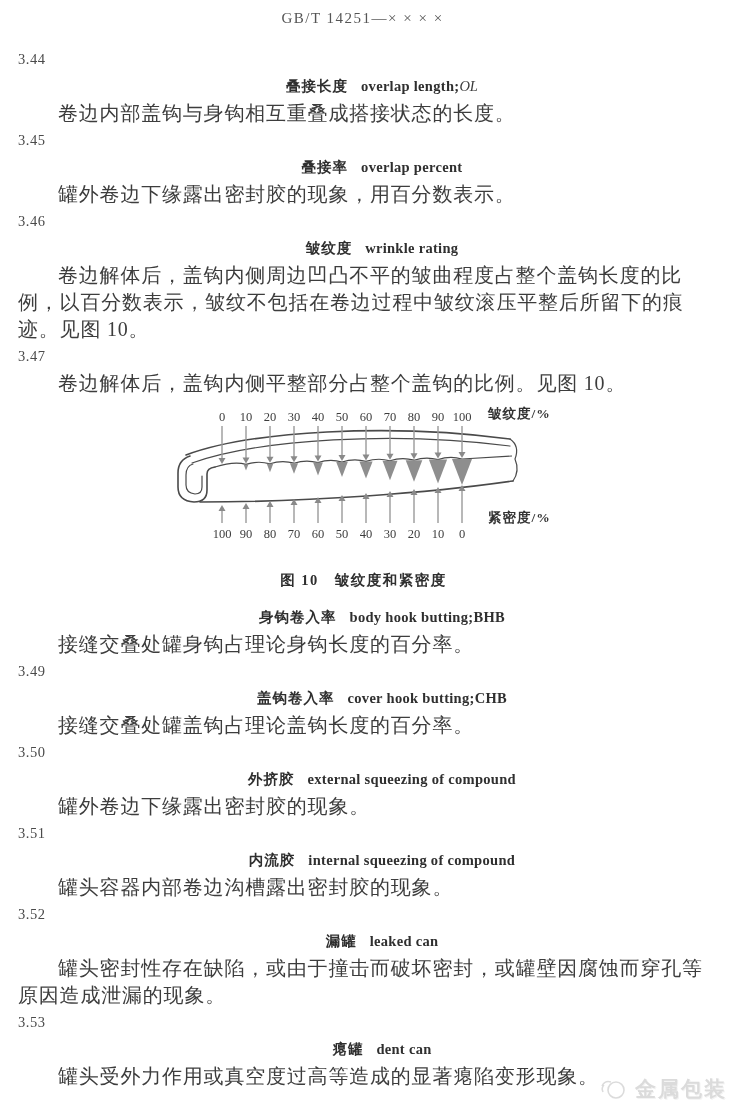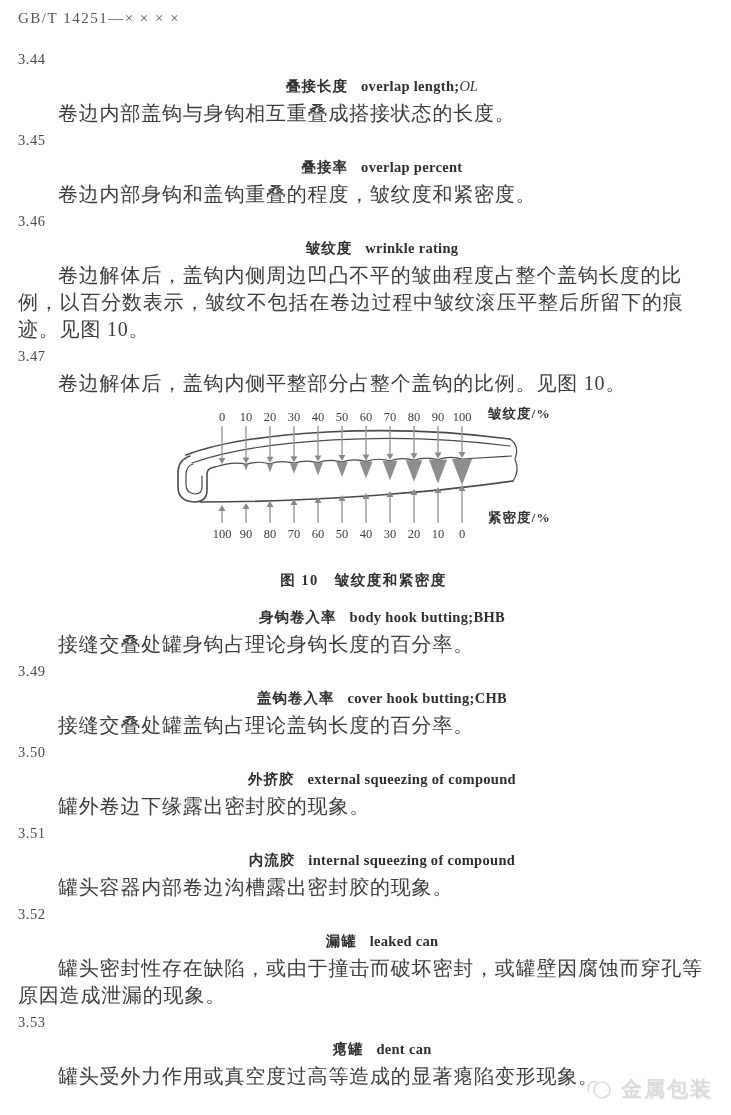--- a/index.html
+++ b/index.html
@@ -5,21 +5,21 @@
   * { margin:0; padding:0; box-sizing:border-box; }
   html,body { background:#ffffff; }
   body {
     width:731px; height:1115px; overflow:hidden; position:relative;
     font-family:"Liberation Serif","DejaVu Serif",serif;
     color:#3f3f3f;
   }
   .page { padding:8px 22px 0 18px; }
 
   .doc-header {
-    text-align:left;
+    text-align:center;
     font-size:15px; letter-spacing:1.5px; color:#555;
     height:20px; line-height:20px;
     padding-right:2px;
   }
 
   .body-start { margin-top:18px; }
 
   .section { }
   .sec-num {
     font-size:14.5px; line-height:27px; color:#4a4a4a; letter-spacing:0.5px;
@@ -50,21 +50,21 @@
   .fig-axis-label.top { top:4px; }
   .fig-axis-label.bottom { top:108px; }
 
   .fig-caption {
     text-align:center; font-size:14.5px; font-weight:700; color:#2f2f2f;
     line-height:27px; letter-spacing:1.5px; margin-bottom:10px;
   }
 
   
   .watermark {
-    position:absolute; right:18px; bottom:12px;
+    position:absolute; right:4px; bottom:12px;
     display:flex; align-items:center; gap:6px;
     opacity:0.9;
   }
   .watermark-text {
     font-size:21px; font-weight:700; color:#d8d8d8; letter-spacing:2px;
     text-shadow:1px 1px 0 #f2f2f2;
   }
 </style>
 </head>
 <body>
@@ -81,21 +81,21 @@
       <span class="term-cn">叠接长度</span><span class="term-en">overlap length;</span><span class="term-sym">OL</span>
     </div>
     <p class="def">卷边内部盖钩与身钩相互重叠成搭接状态的长度。</p>
   </div>
 
   <div class="section">
     <div class="sec-num">3.45</div>
     <div class="term-line">
       <span class="term-cn">叠接率</span><span class="term-en">overlap percent</span>
     </div>
-    <p class="def">卷边内部身钩和盖钩重叠的程度，皱纹度和紧密度。</p>
+    <p class="def">罐外卷边下缘露出密封胶的现象，用百分数表示。</p>
   </div>
 
   <div class="section">
     <div class="sec-num">3.46</div>
     <div class="term-line">
       <span class="term-cn">皱纹度</span><span class="term-en">wrinkle rating</span>
     </div>
     <p class="def">卷边解体后，盖钩内侧周边凹凸不平的皱曲程度占整个盖钩长度的比例，以百分数表示，皱纹不包括在卷边过程中皱纹滚压平整后所留下的痕迹。见图 10。</p>
   </div>
 

